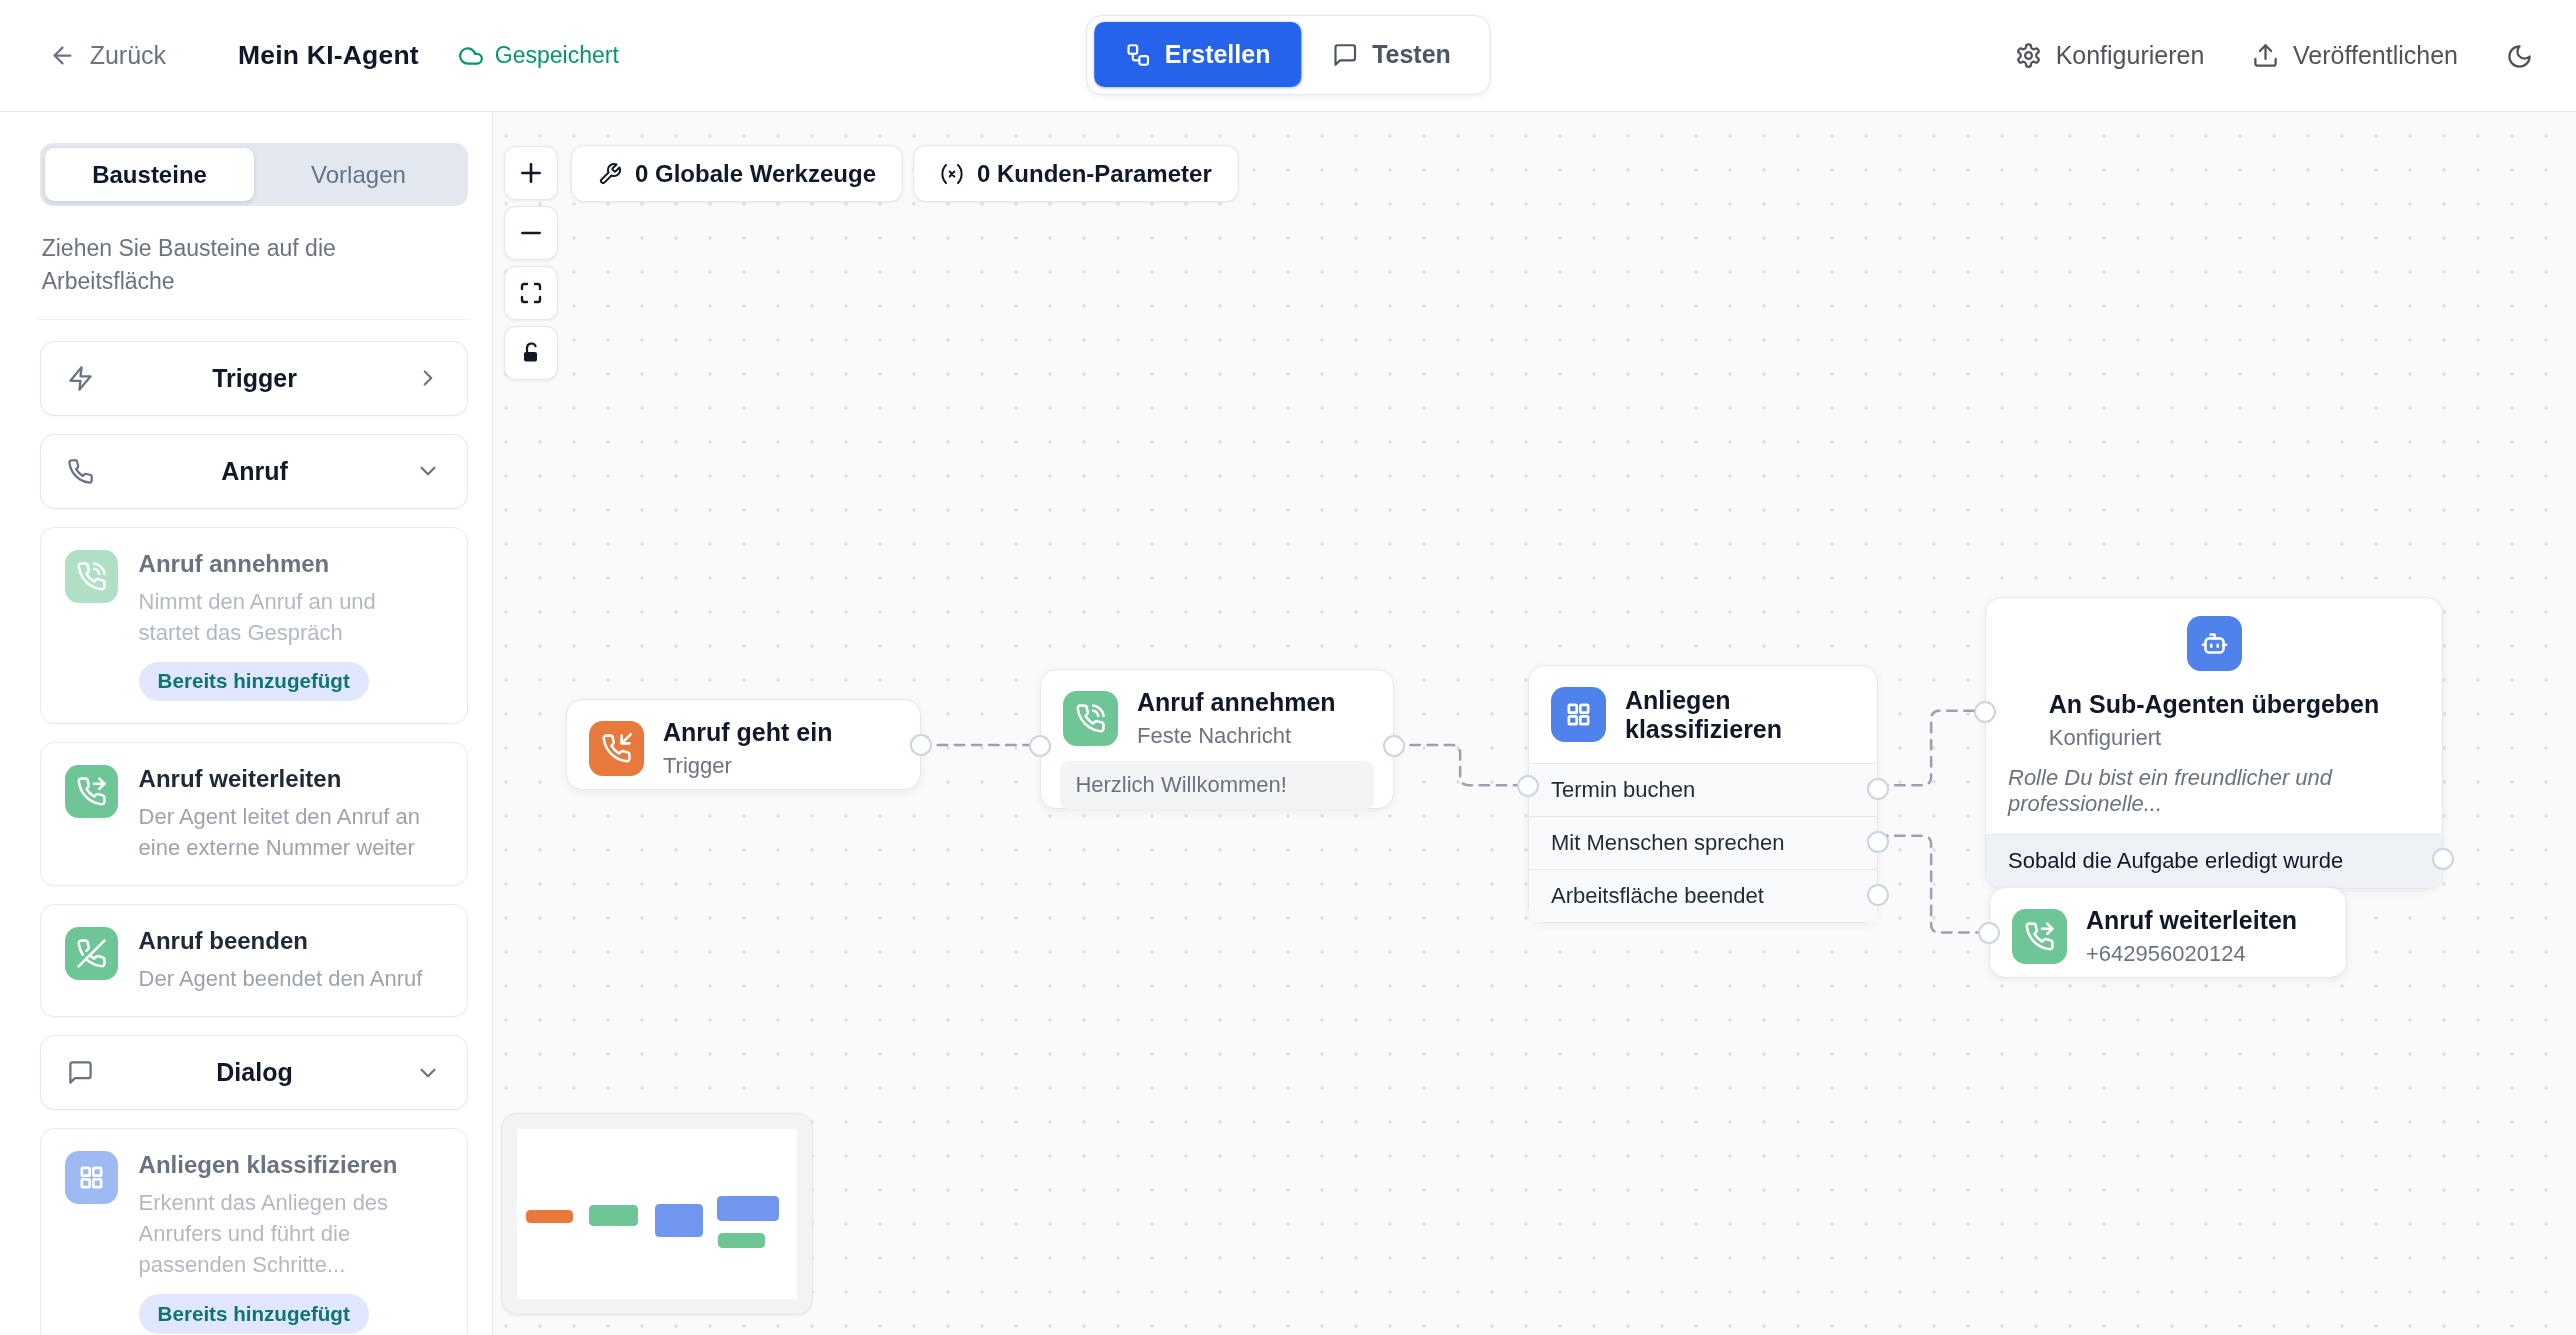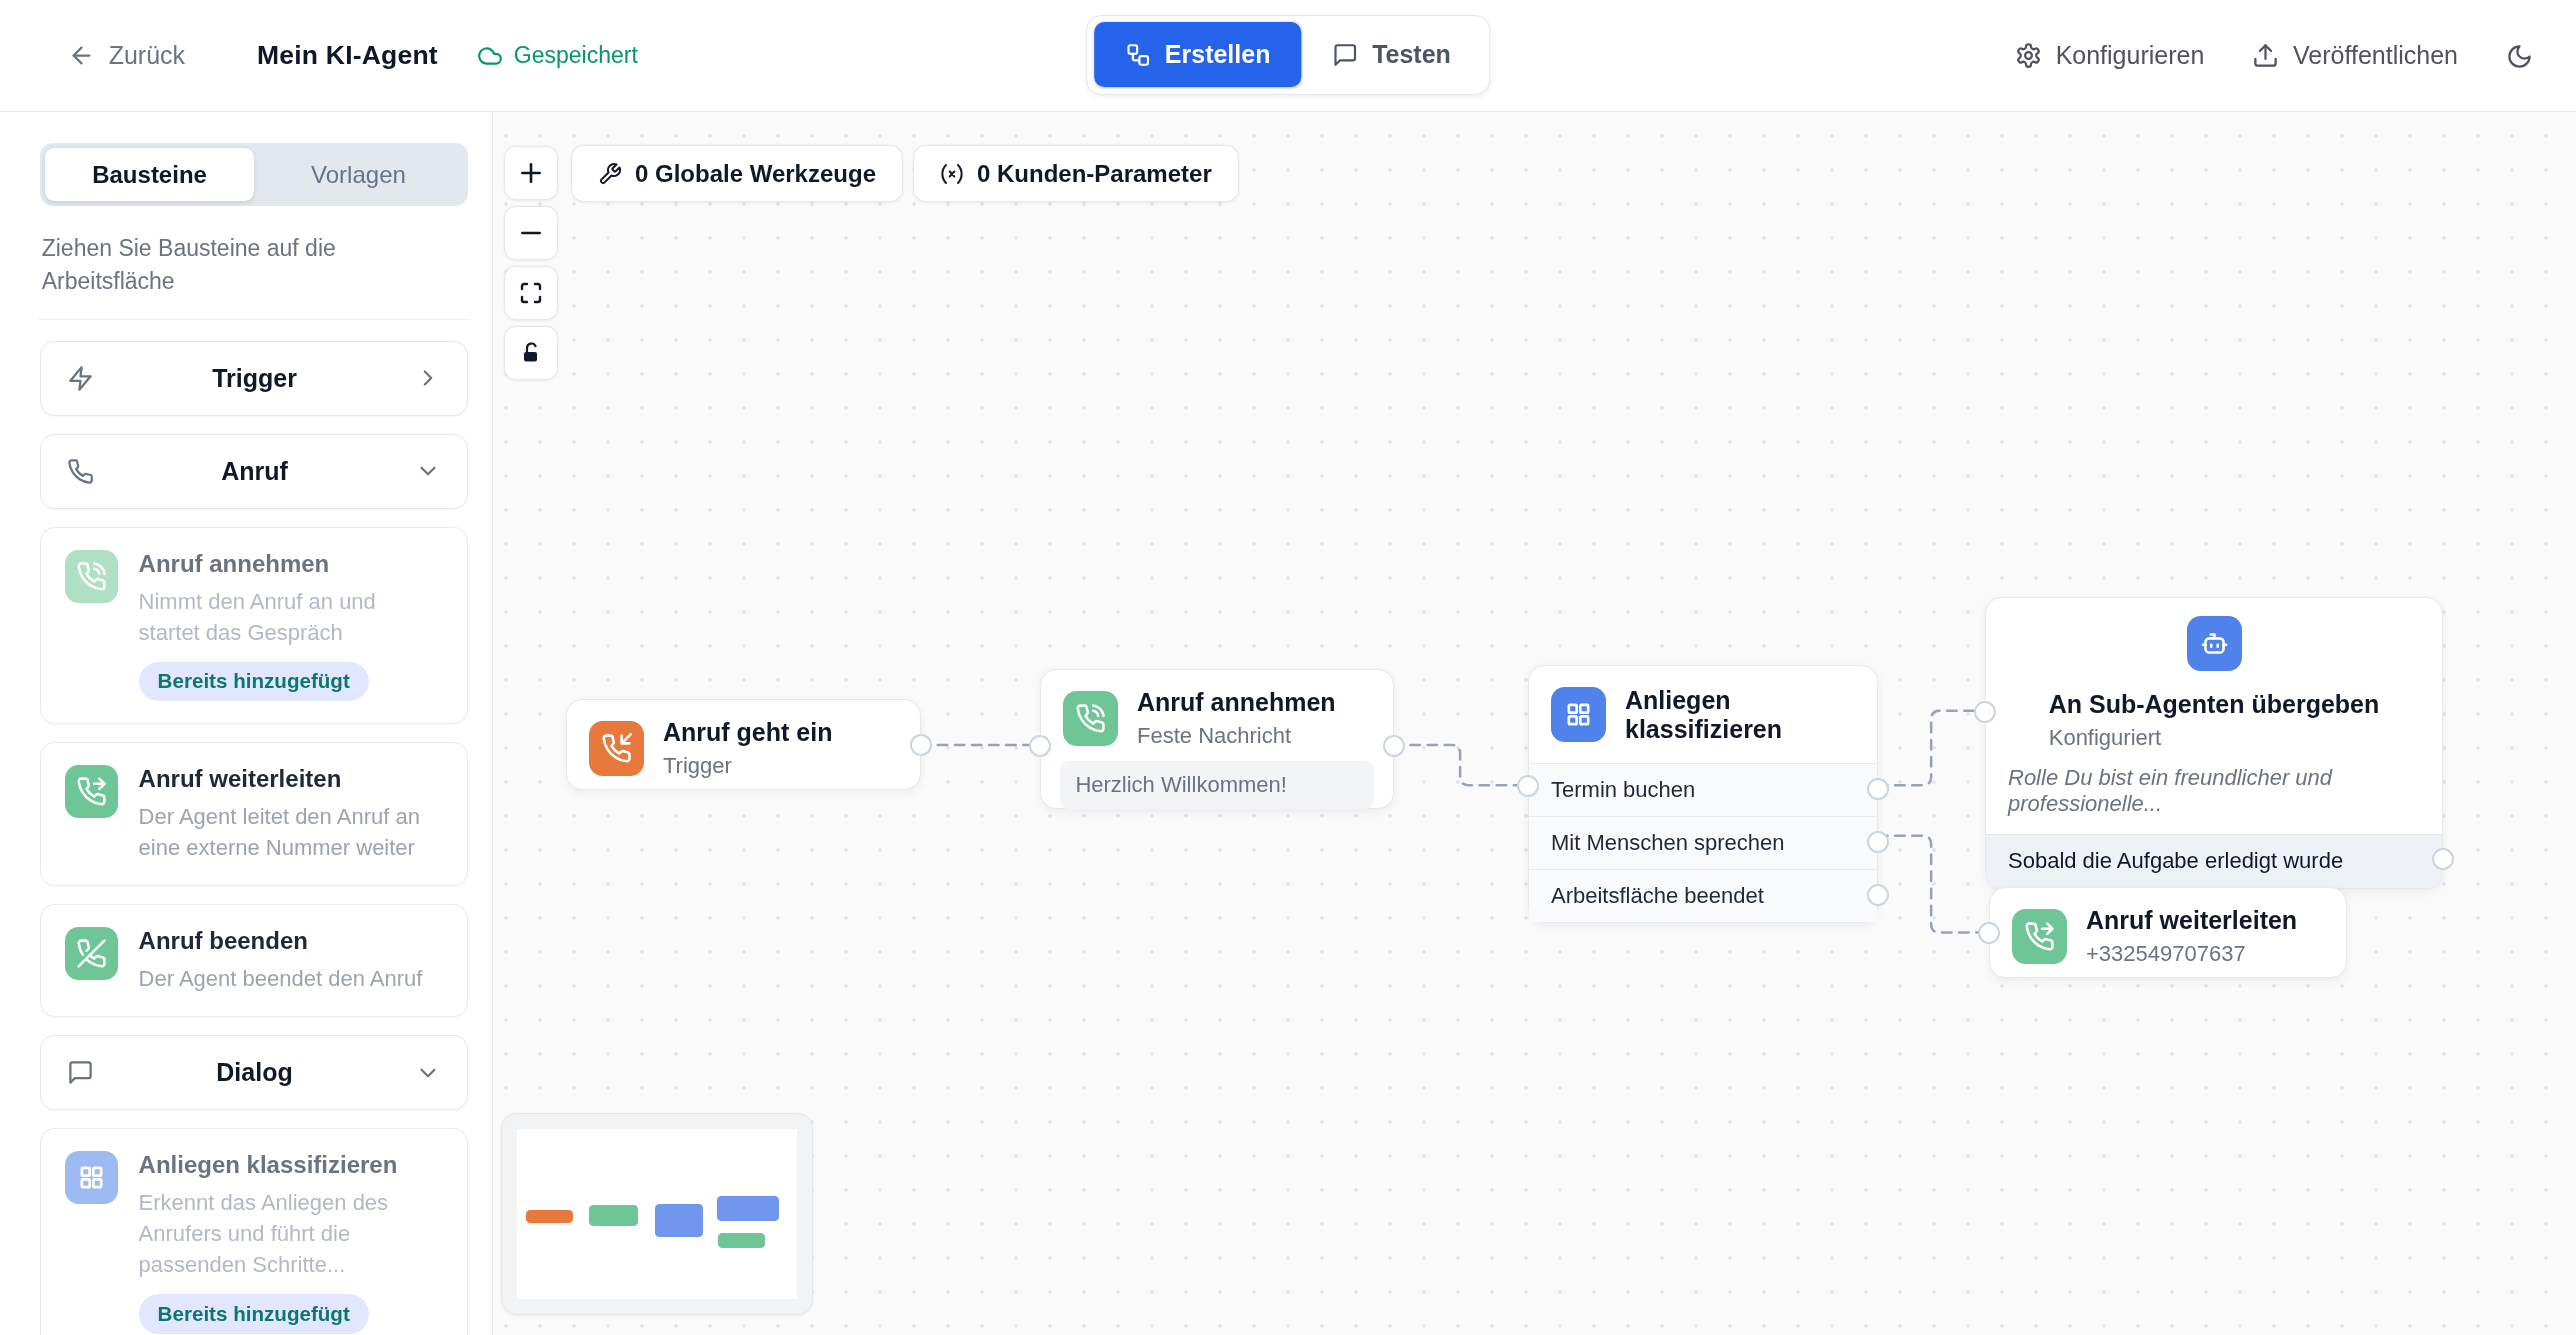--- a/index.html
+++ b/index.html
@@ -3,21 +3,21 @@
 <meta charset="utf-8">
 <style>
   * { margin:0; padding:0; box-sizing:border-box; }
   html,body { width:2576px; height:1336px; overflow:hidden; }
   body { font-family:"Liberation Sans", sans-serif; background:#fff; color:#111827; }
   .app { position:relative; width:2576px; height:1336px; }
 
   
   .hdr { position:absolute; left:0; top:0; width:2576px; height:112px; background:#fff;
          border-bottom:0.9px solid #e7e9ec; display:flex; align-items:center; z-index:30; }
-  .hdr-left { display:flex; align-items:center; padding-left:68px;justify-content:center; }
+  .hdr-left { display:flex; align-items:center; padding-left:49px;justify-content:center; }
   .back { display:flex; align-items:center; gap:13.7px; color:#6b7280; font-size:25px; cursor:pointer; }
   .hdr-title { margin-left:72px; font-size:26.5px; font-weight:700; color:#0f172a; letter-spacing:0.2px; }
   .saved { margin-left:39px; display:flex; align-items:center; gap:11px; color:#059669; font-size:23px; font-weight:500; }
   .seg-wrap { position:absolute; left:50%; top:14.6px; transform:translateX(-50%); }
   .seg { display:flex; align-items:center; background:#fff; border:0.9px solid #e5e7eb; border-radius:15.4px;
          padding:6.9px; box-shadow:0 1.7px 5.1px rgba(16,24,40,.06); }
   .seg-btn { display:flex; align-items:center; gap:13.7px; height:65px; padding:0 31px; border-radius:10.3px;
              font-size:25px; font-weight:600; color:#4b5563; cursor:pointer; background:transparent; border:none;
              font-family:inherit; }
   .seg-btn.active { background:#2563eb; color:#fff; box-shadow:0 0.9px 2.6px rgba(37,99,235,.4); }
@@ -443,21 +443,21 @@
       <div class="n-head">
         <div class="ntile green">
           <svg width="31" height="31" viewBox="0 0 24 24" fill="none" stroke="currentColor" stroke-width="2" stroke-linecap="round" stroke-linejoin="round">
               <polyline points="18 2 22 6 18 10"></polyline>
               <line x1="14" y1="6" x2="22" y2="6"></line>
               <path d="M22 16.92v3a2 2 0 0 1-2.18 2 19.79 19.79 0 0 1-8.63-3.07 19.5 19.5 0 0 1-6-6 19.79 19.79 0 0 1-3.07-8.67A2 2 0 0 1 4.11 2h3a2 2 0 0 1 2 1.72 12.84 12.84 0 0 0 .7 2.81 2 2 0 0 1-.45 2.11L8.09 9.91a16 16 0 0 0 6 6l1.27-1.27a2 2 0 0 1 2.11-.45 12.84 12.84 0 0 0 2.81.7A2 2 0 0 1 22 16.92z"></path>
             </svg>
         </div>
         <div>
           <div class="n-title">Anruf weiterleiten</div>
-          <div class="n-sub">+332549707637</div>
+          <div class="n-sub">+642956020124</div>
         </div>
       </div>
       <span class="handle" style="left:-12px; top:34px;"></span>
     </div>
 
     <div class="minimap">
       <div class="mm-view">
         <div class="mm-blk mm-orange" style="left:8.6px; top:81px; width:47px; height:13px;"></div>
         <div class="mm-blk mm-green" style="left:72px; top:76px; width:49px; height:20.6px;"></div>
         <div class="mm-blk mm-blue" style="left:138px; top:75px; width:48px; height:33px;"></div>

